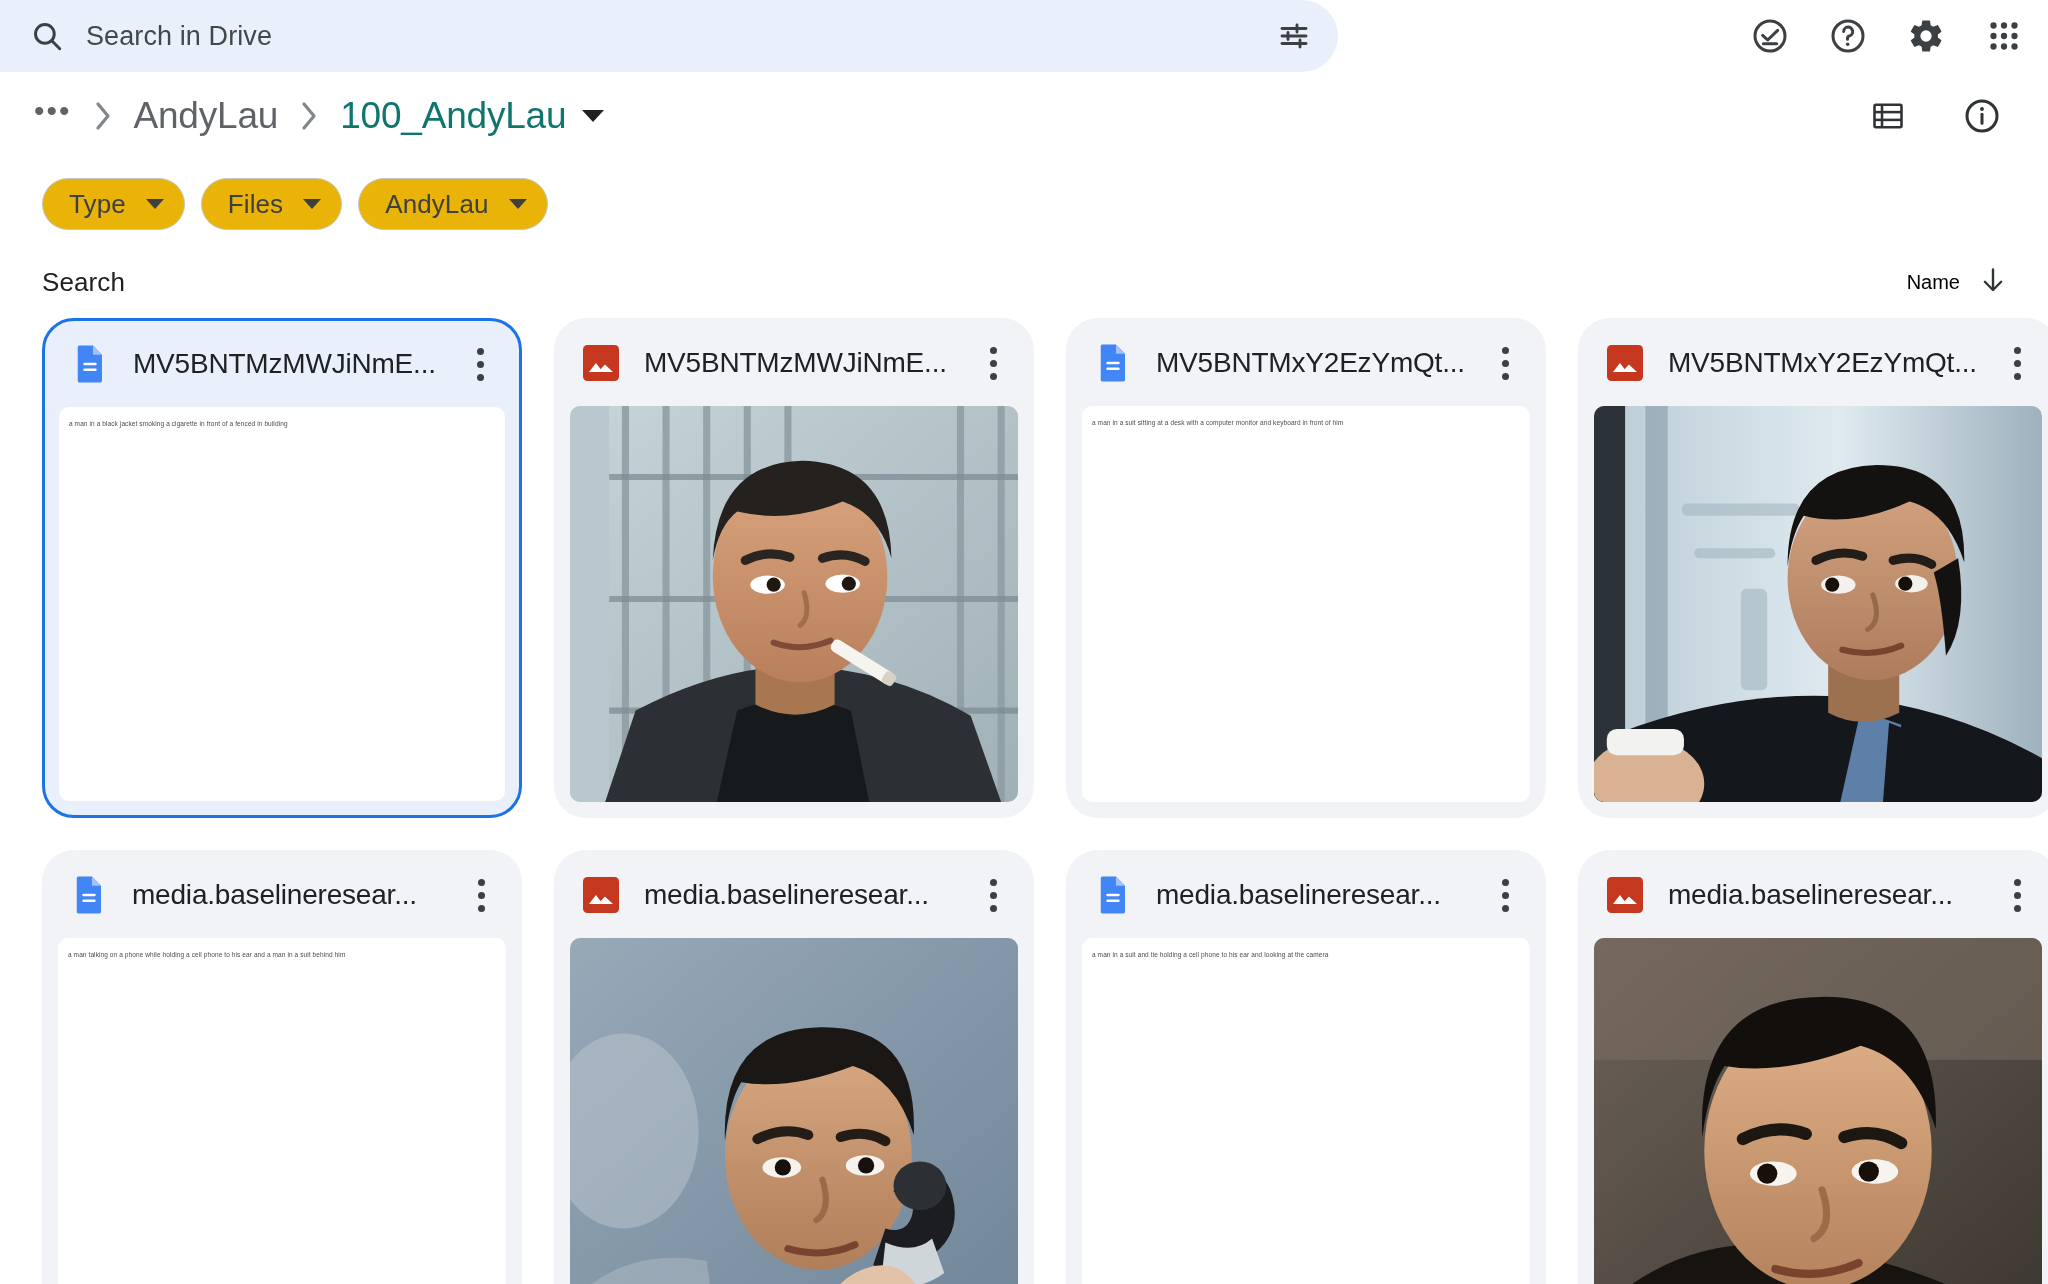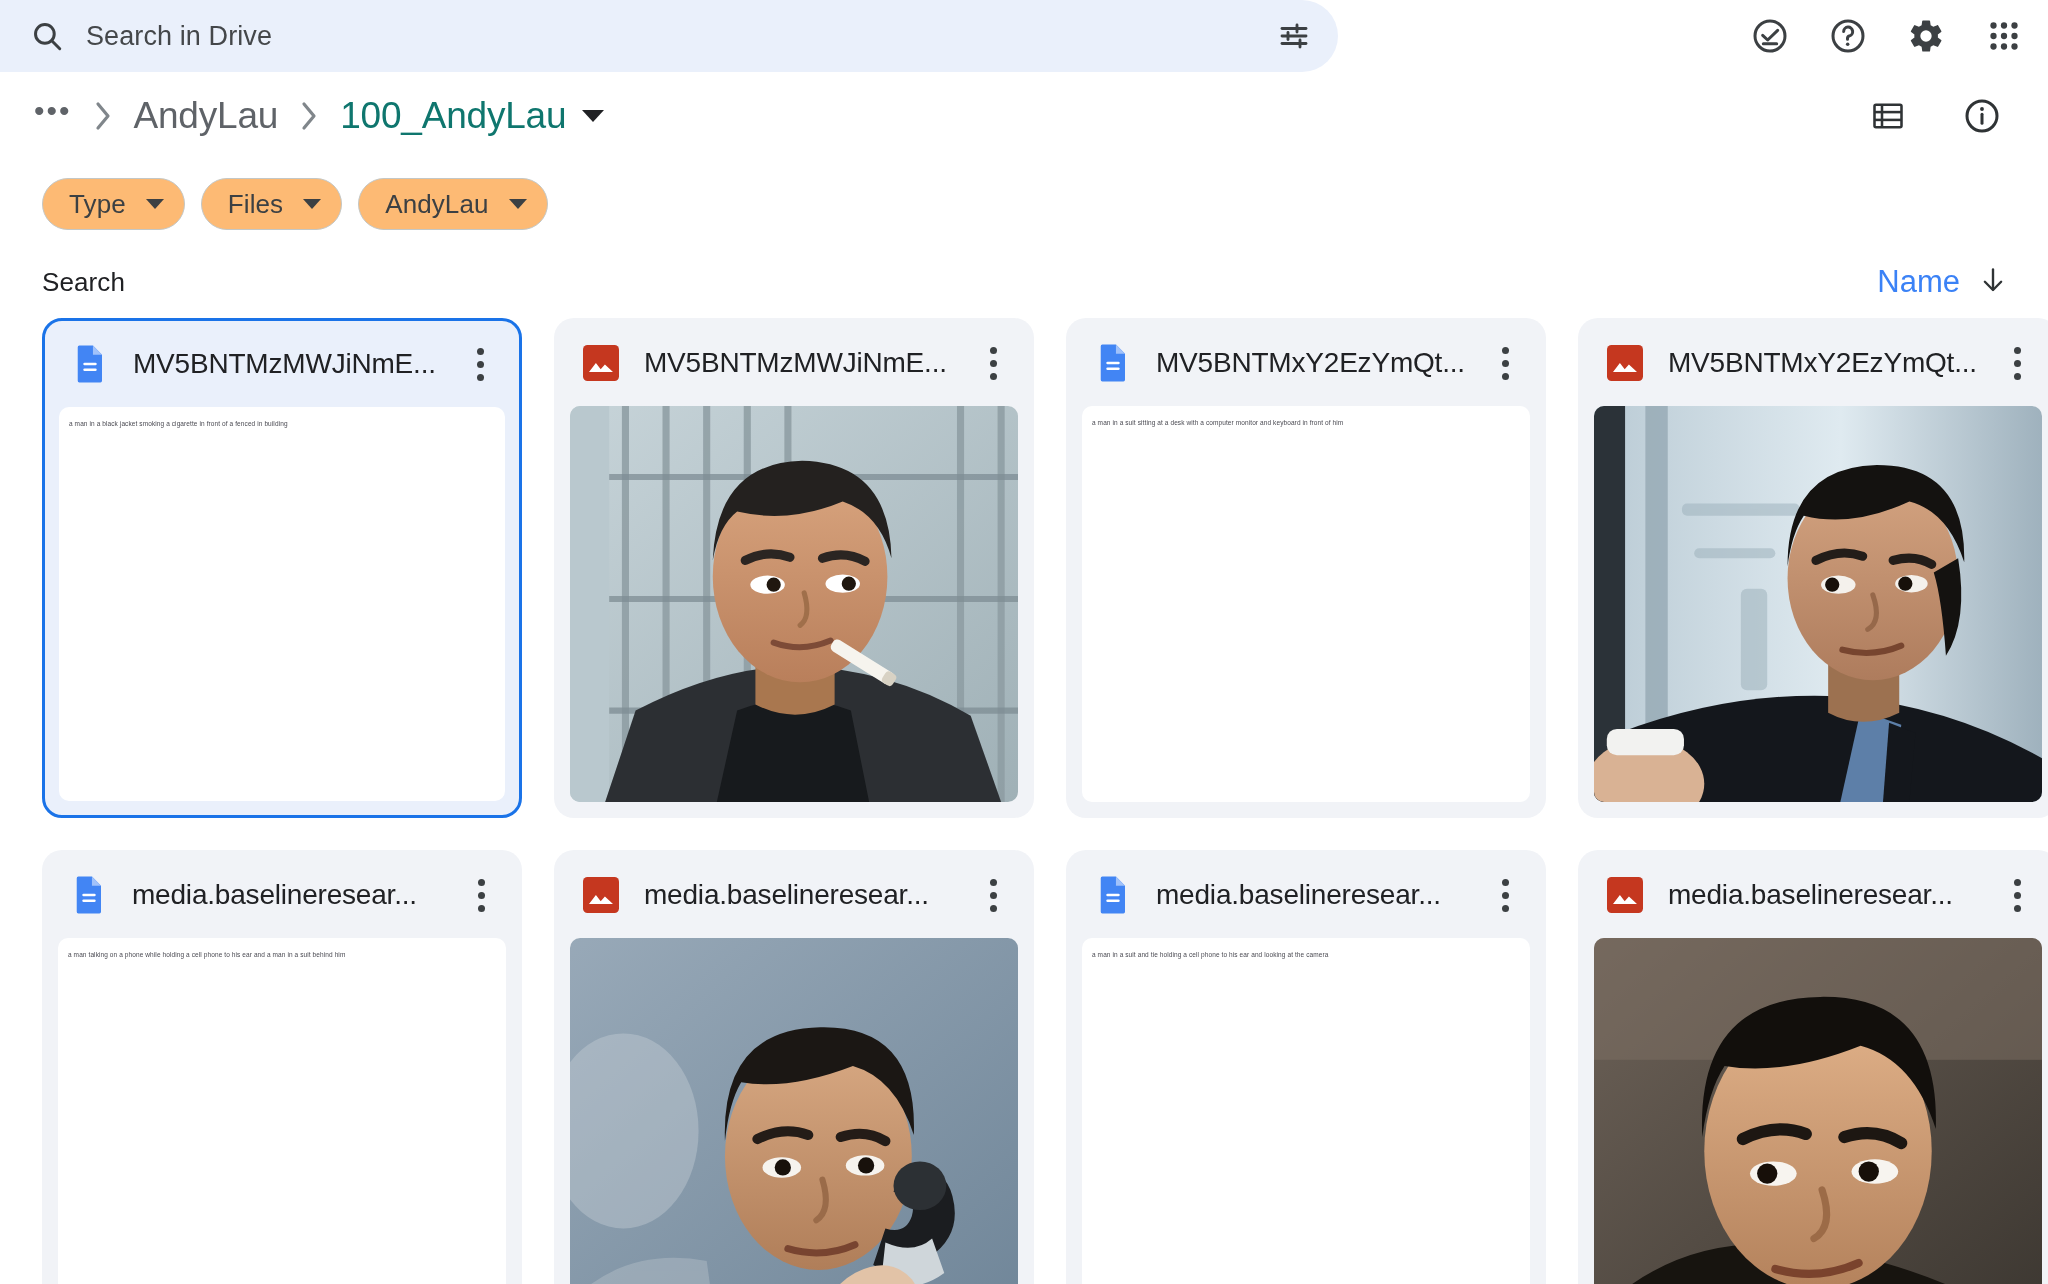--- a/index.html
+++ b/index.html
@@ -109,21 +109,21 @@
     height: 78px;
   }
   .chip {
     height: 52px;
     border: 1px solid #c4c7c5;
     border-radius: 26px;
     display: flex;
     align-items: center;
     padding: 0 20px 0 26px;
     gap: 20px;
-    background: #fdba74;
+    background: #eab308;
     cursor: pointer;
   }
   .chip-label { font-size: 26px; color: #3c4043; letter-spacing: .1px; }
   .chip-caret {
     width: 0; height: 0;
     border-left: 9px solid transparent;
     border-right: 9px solid transparent;
     border-top: 10px solid #3c4043;
   }
 
@@ -135,35 +135,35 @@
   }
   .section-title { font-size: 26px; color: #202124; letter-spacing: .1px; }
   .sort-wrap {
     margin-left: auto;
     display: flex;
     align-items: center;
     gap: 18px;
     cursor: pointer;
     padding-right: 6px;
   }
-  .sort-label { font-size: 31px; color: #3b82f6; }
+  .sort-label { font-size: 20px; color: #000000; }
 
   
   .grid {
     padding: 0 0 0 42px;
     display: flex;
     flex-wrap: wrap;
     gap: 32px;
     align-content: flex-start;
   }
   .card {
     width: 480px;
     height: 500px;
     background: #f1f3f7;
-    border-radius: 20px;
+    border-radius: 32px;
     overflow: hidden;
     display: flex;
     flex-direction: column;
     border: 2px solid transparent;
     cursor: pointer;
     flex: 0 0 auto;
   }
   .card.selected {
     background: #eaf0fb;
     border: 3px solid #1a73e8;

